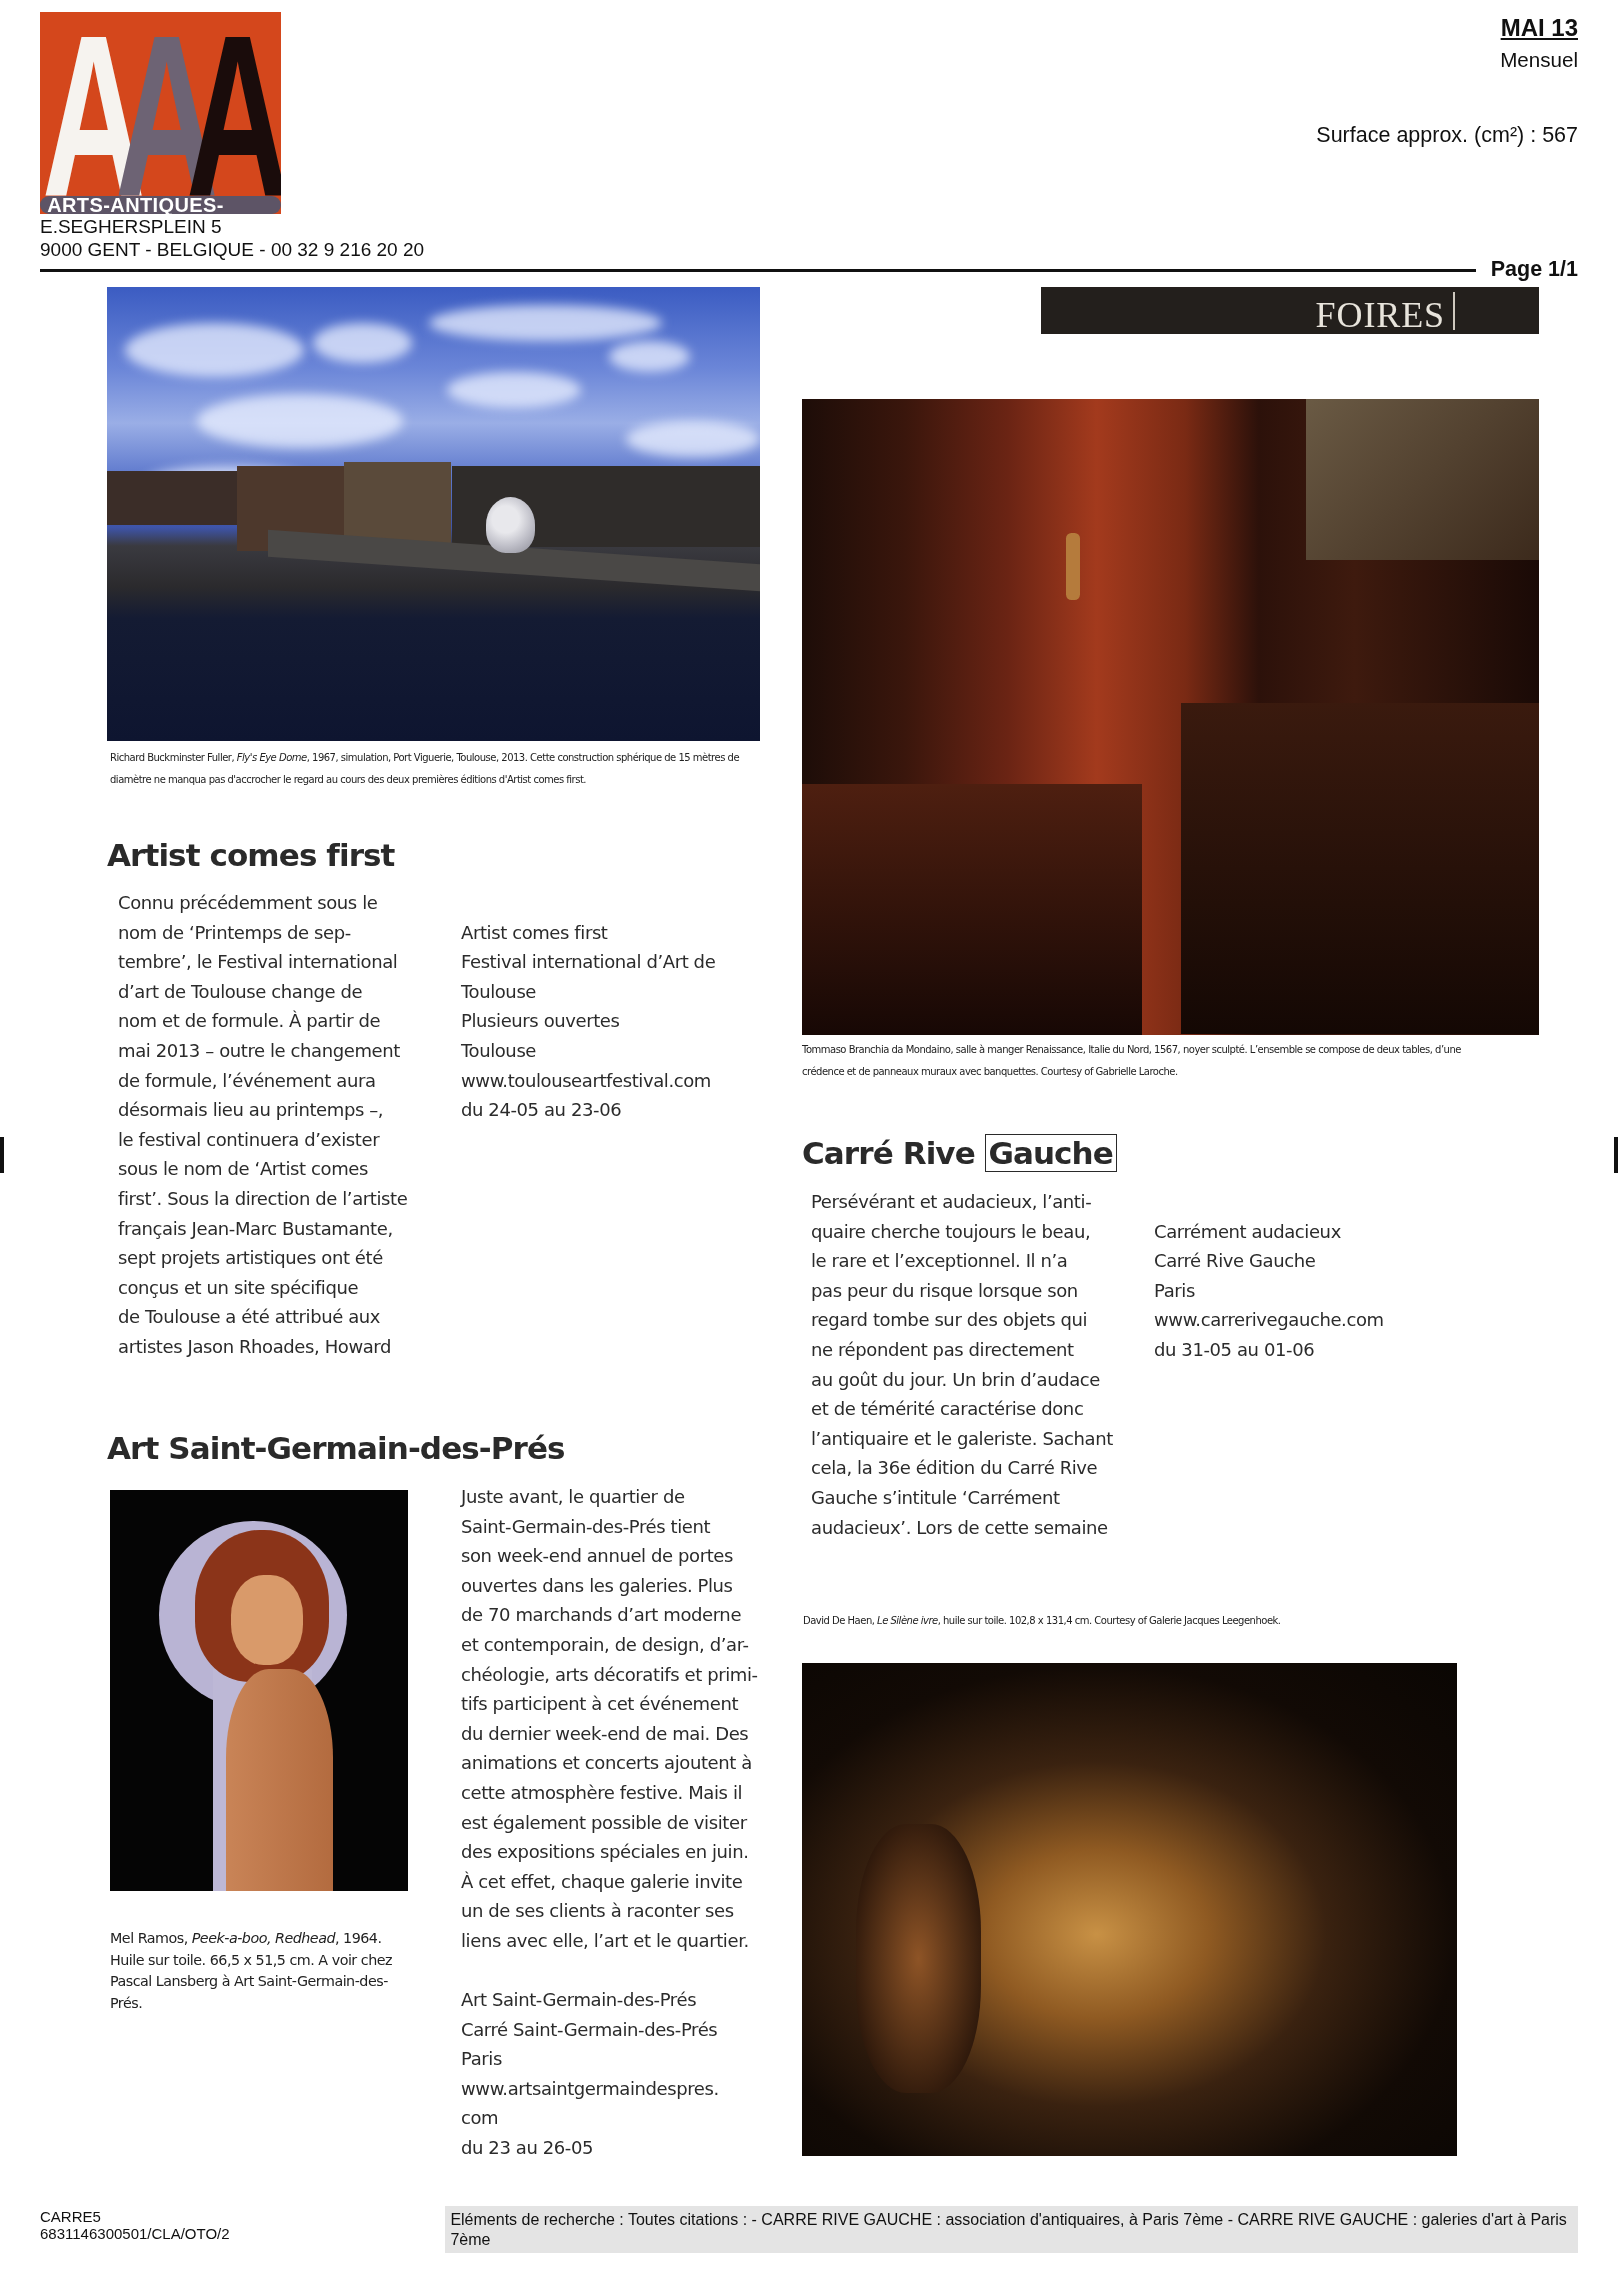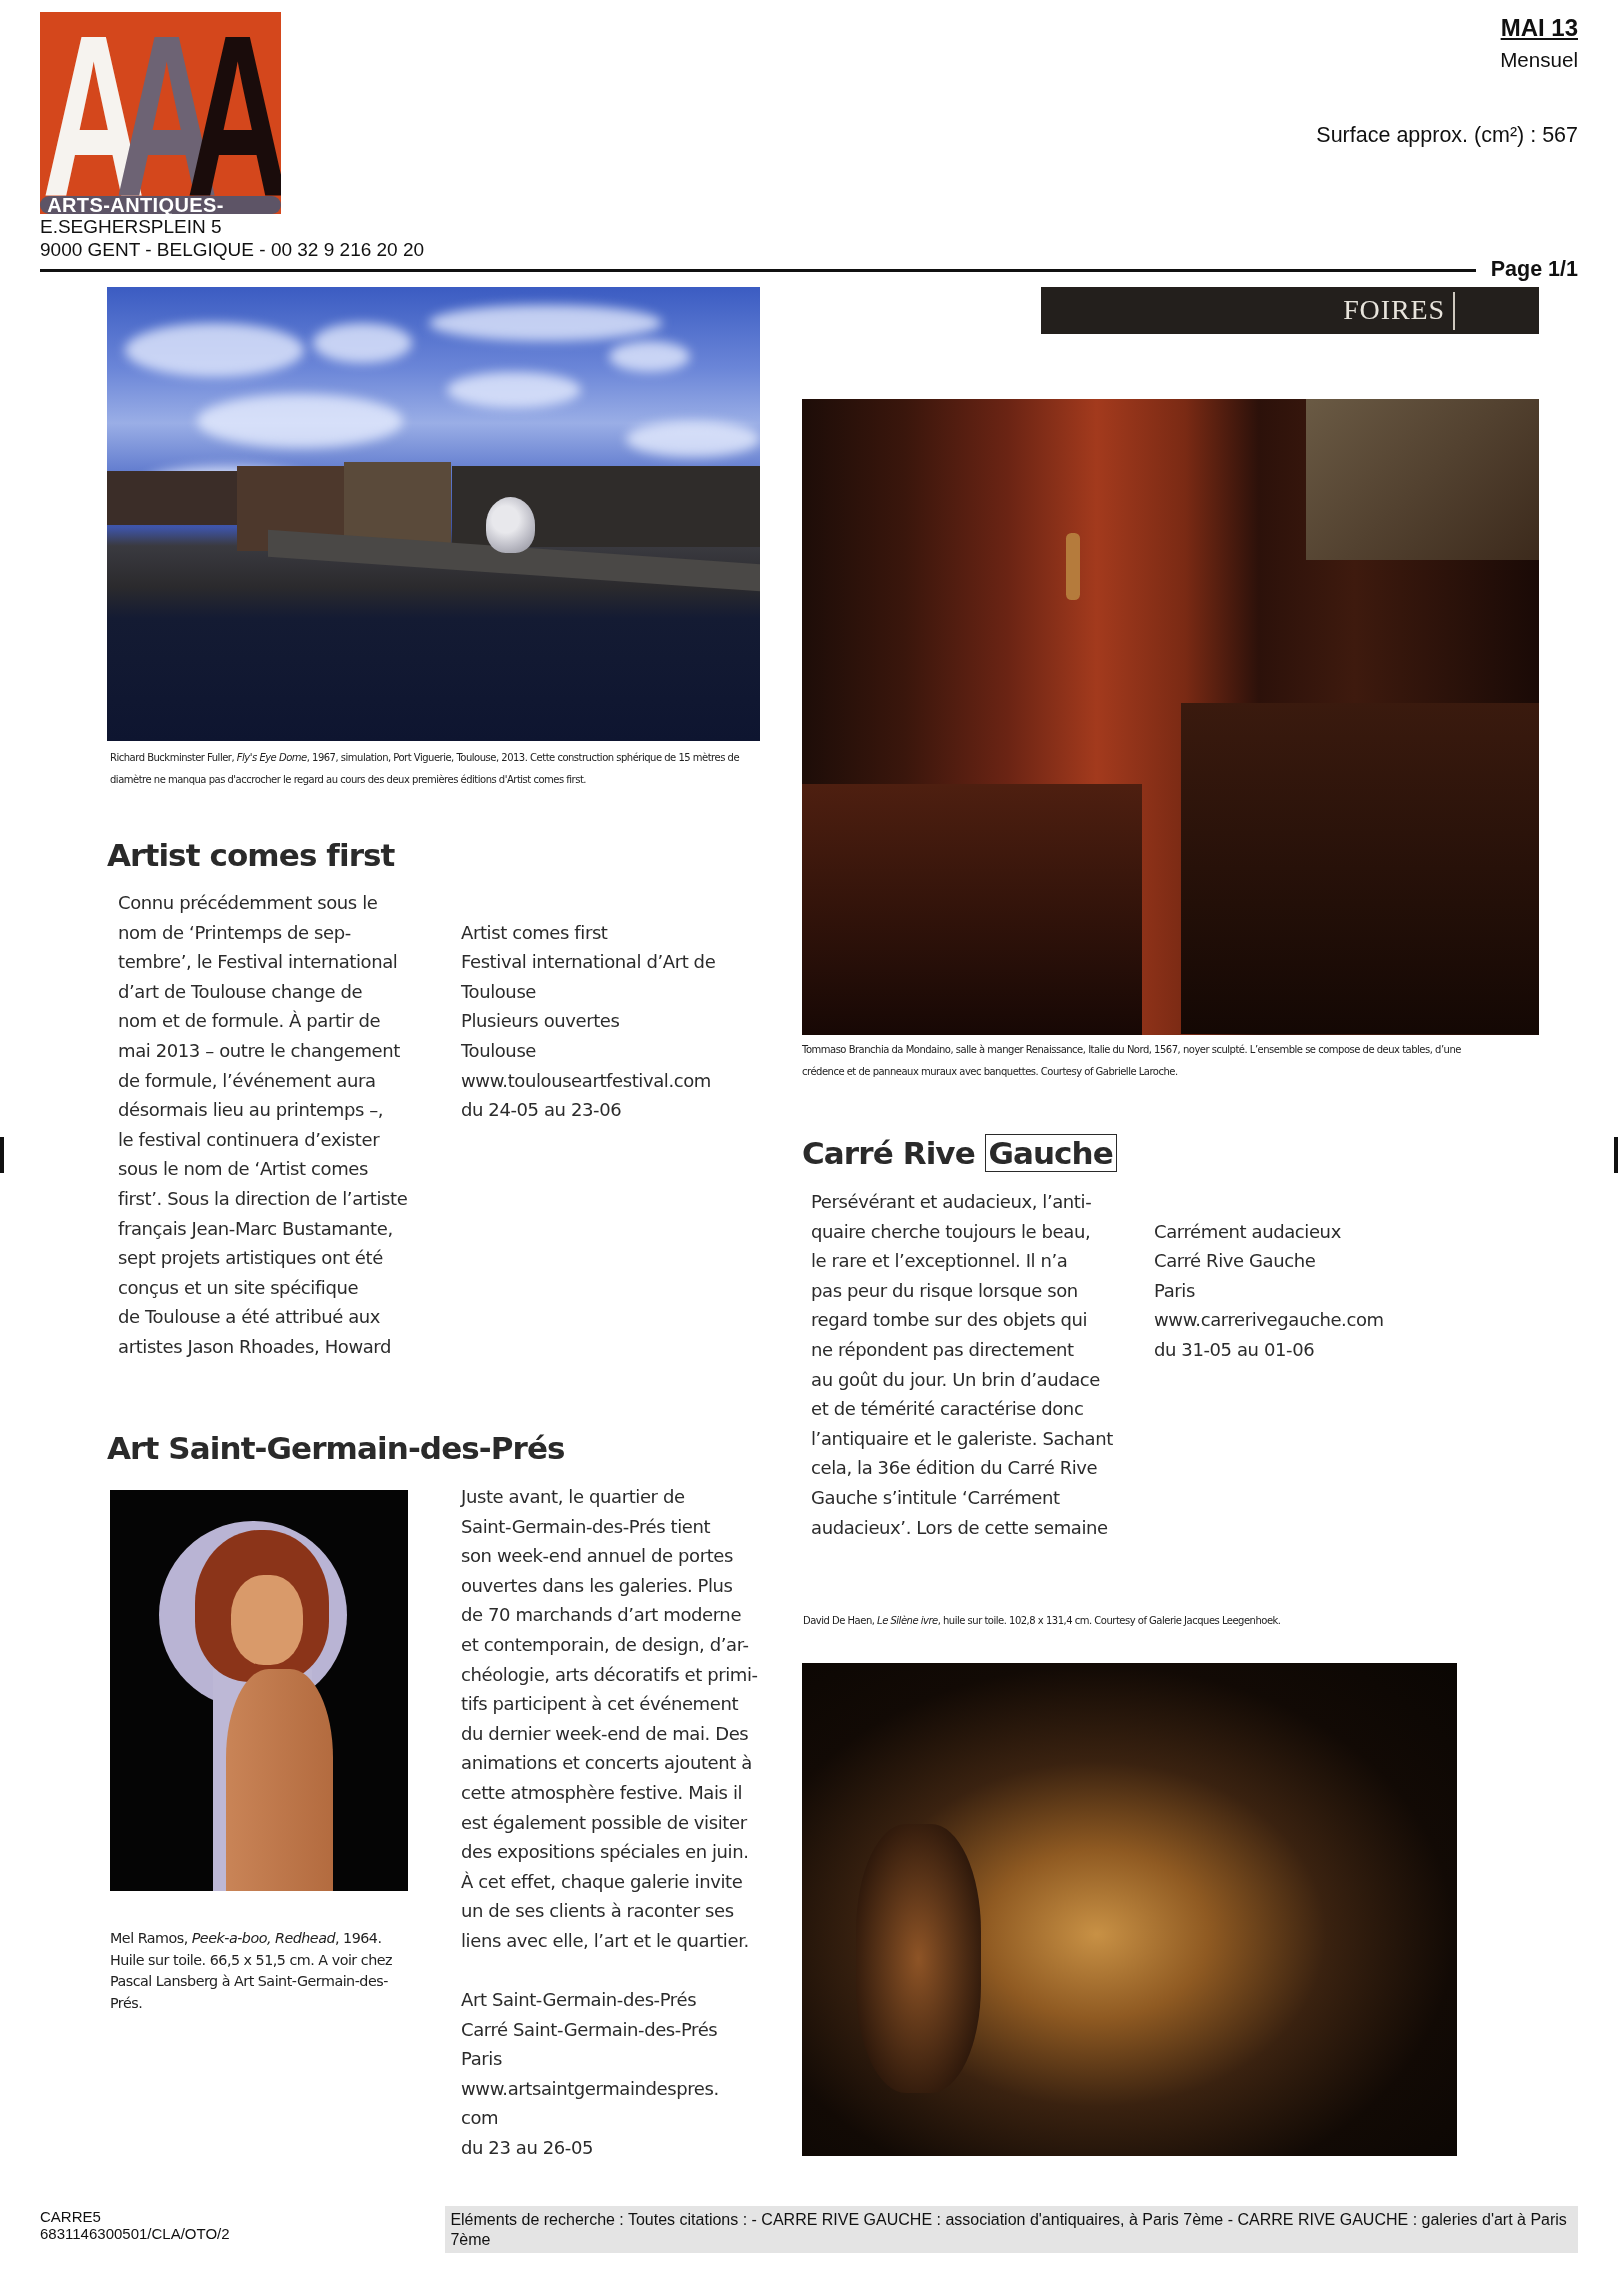--- a/index.html
+++ b/index.html
@@ -22,21 +22,21 @@
     .rule-top { left: 40px; top: 269px; width: 1436px; height: 2.7px; background: #111; }
     .hdr-right { right: 40px; text-align: center; font-family: "Liberation Sans", sans-serif; color: #111; }
     .issue { top: 14.3px; font-size: 24px; font-weight: bold; text-decoration: underline; }
     .freq { top: 48px; font-size: 20.6px; }
     .surface { top: 123px; font-size: 21.5px; }
     .pagenum { top: 257px; font-size: 21.5px; font-weight: bold; }
 
     
     .banner { left: 1041px; top: 287px; width: 498px; height: 47px; background: #231f1c; }
     .banner span { position: absolute; right: 94px; top: 7.2px; color: #e8e4dc; font-family: "Liberation Serif", serif;
-                   font-size: 28px; letter-spacing: 0.9px; }
+                   font-size: 36px; letter-spacing: 0.9px; }
     .banner .bar { position: absolute; left: 412px; top: 5.4px; width: 1.8px; height: 38px; background: #cfc9bf; }
 
     
     .photo { overflow: hidden; }
     .ph-toulouse { left: 107px; top: 287px; width: 653px; height: 454px;
       background: linear-gradient(180deg, #3b5cc2 0%, #6b86d8 18%, #9aaee6 30%, #5c77cc 42%, #3e54a8 53%, #3a3a40 57%, #2b2a2d 66%, #141b33 73%, #0e1530 100%); }
     .ph-toulouse .cloud { position: absolute; background: rgba(235,240,255,0.75); border-radius: 50%; filter: blur(5.4px); }
     .ph-toulouse .bldg { position: absolute; background: #4a3a32; }
     .ph-toulouse .dome { position: absolute; left: 379px; top: 210px; width: 49px; height: 56px; border-radius: 50% 50% 40% 40%;
       background: radial-gradient(circle at 40% 40%, #e8e8ec 0 30%, #bfbfc8 60%, #8a8a95 100%); }

